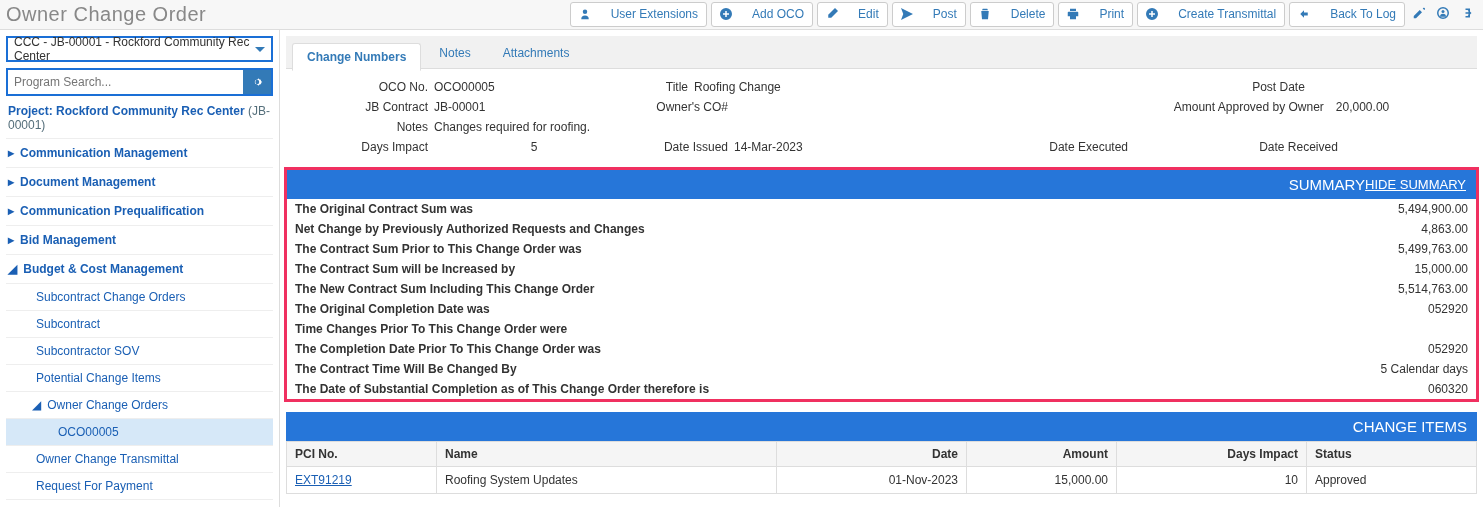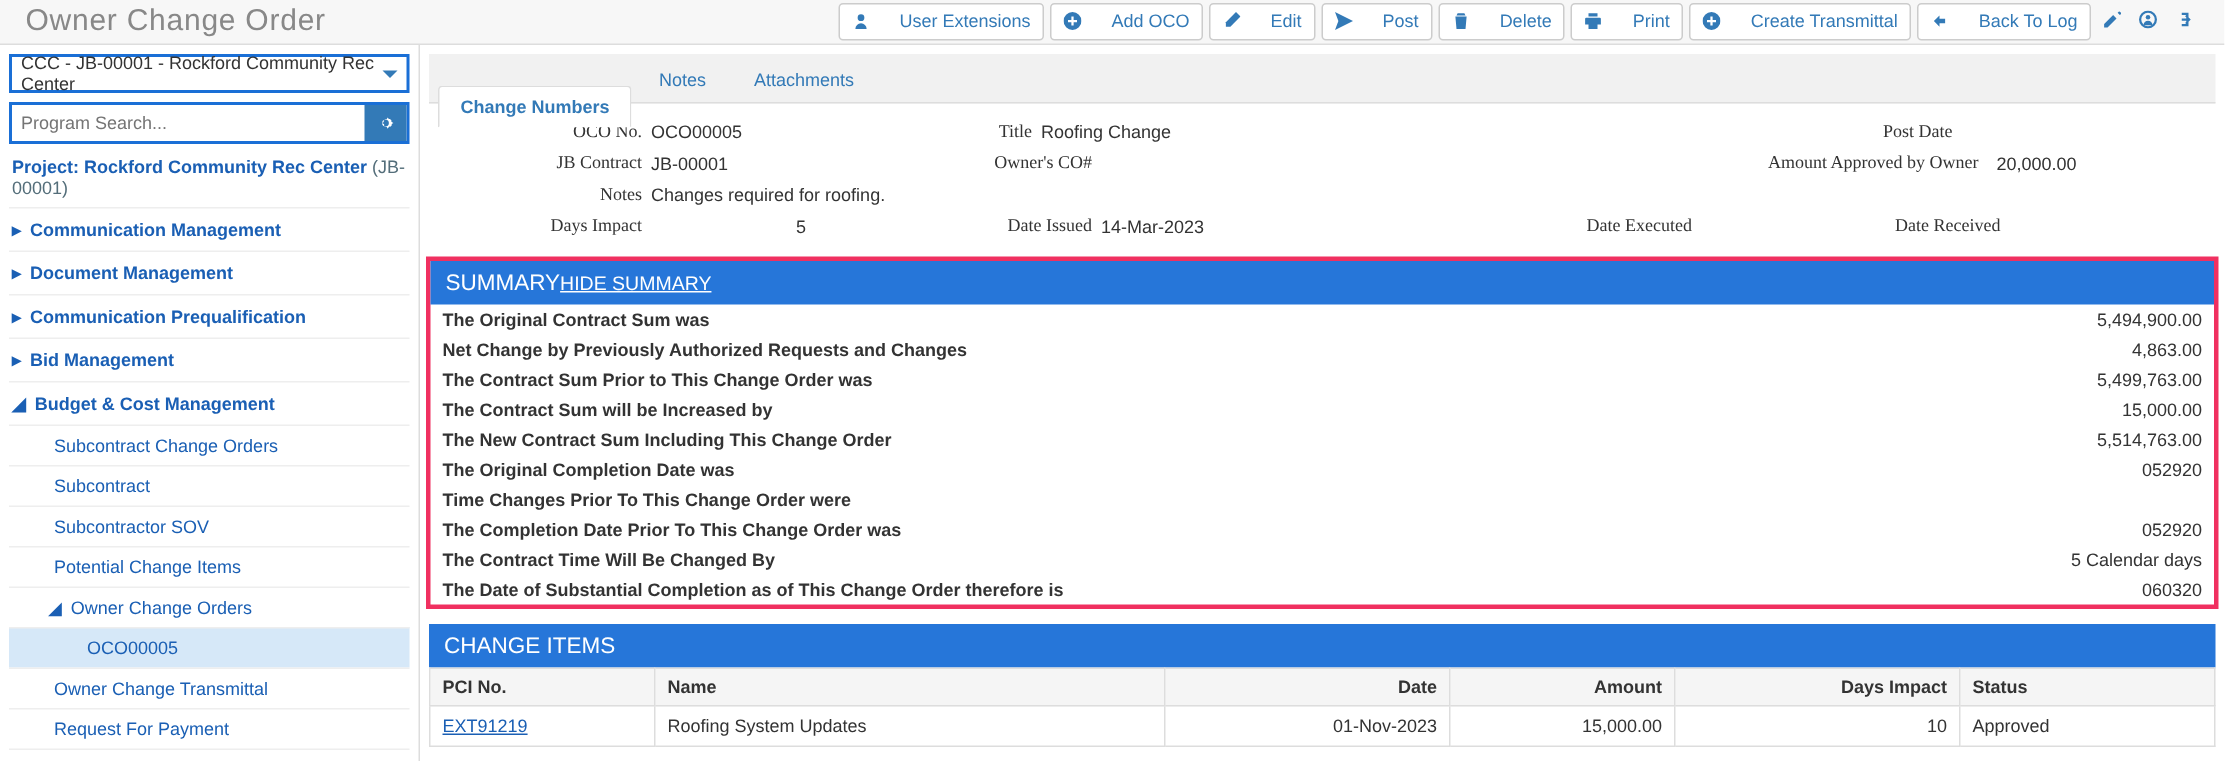--- a/index.html
+++ b/index.html
@@ -9,21 +9,21 @@
     font-size: 12px;
     color: #333;
     background: #fff;
     width: 1483px;
   }
   .topbar {
     display: flex;
     align-items: center;
     justify-content: space-between;
     border-bottom: 1px solid #ddd;
-    padding: 2px 17px;
+    padding: 2px 6px;
     background: #f7f7f7;
     height: 30px;
   }
   .topbar-title {
     font-family: "Segoe UI Light", "Helvetica Neue", sans-serif;
     font-size: 20px;
     color: #888;
     font-weight: 300;
     letter-spacing: 0.5px;
   }
@@ -150,43 +150,43 @@
     font-size: 12px;
     cursor: pointer;
     border-radius: 3px 3px 0 0;
   }
   .tab.active {
     background: #fff;
     border: 1px solid #ddd;
     border-bottom: 1px solid #fff;
     font-weight: bold;
     position: relative;
-    top: 17px;
+    top: 3px;
   }
   .form-grid {
     padding: 8px 14px 10px 14px;
   }
   .form-row {
     display: flex;
     align-items: center;
     padding: 3px 0;
     font-size: 12px;
     color: #333;
   }
   .fcell { display: flex; align-items: center; }
-  .flabel { color: #333; font-size: 12px; text-align: right; padding-right: 6px; font-family: Liberation Serif, serif; }
+  .flabel { color: #333; font-size: 12px; text-align: right; padding-right: 6px; }
   .fval { color: #333; font-size: 12px; }
   .section-header {
     background: #2676d9;
     color: #fff;
     padding: 6px 10px;
     font-size: 15px;
     font-weight: 500;
     display: flex;
-    justify-content: flex-start;
+    justify-content: flex-end;
     align-items: center;
     margin: 0 6px;
   }
   .section-header a { color: #fff; text-decoration: underline; font-size: 13px; cursor: pointer; }
   .summary-body {
     border: 3px solid #f03060;
     margin: 0 4px;
     padding: 0;
   }
   .summary-body .section-header { margin: 0; }

